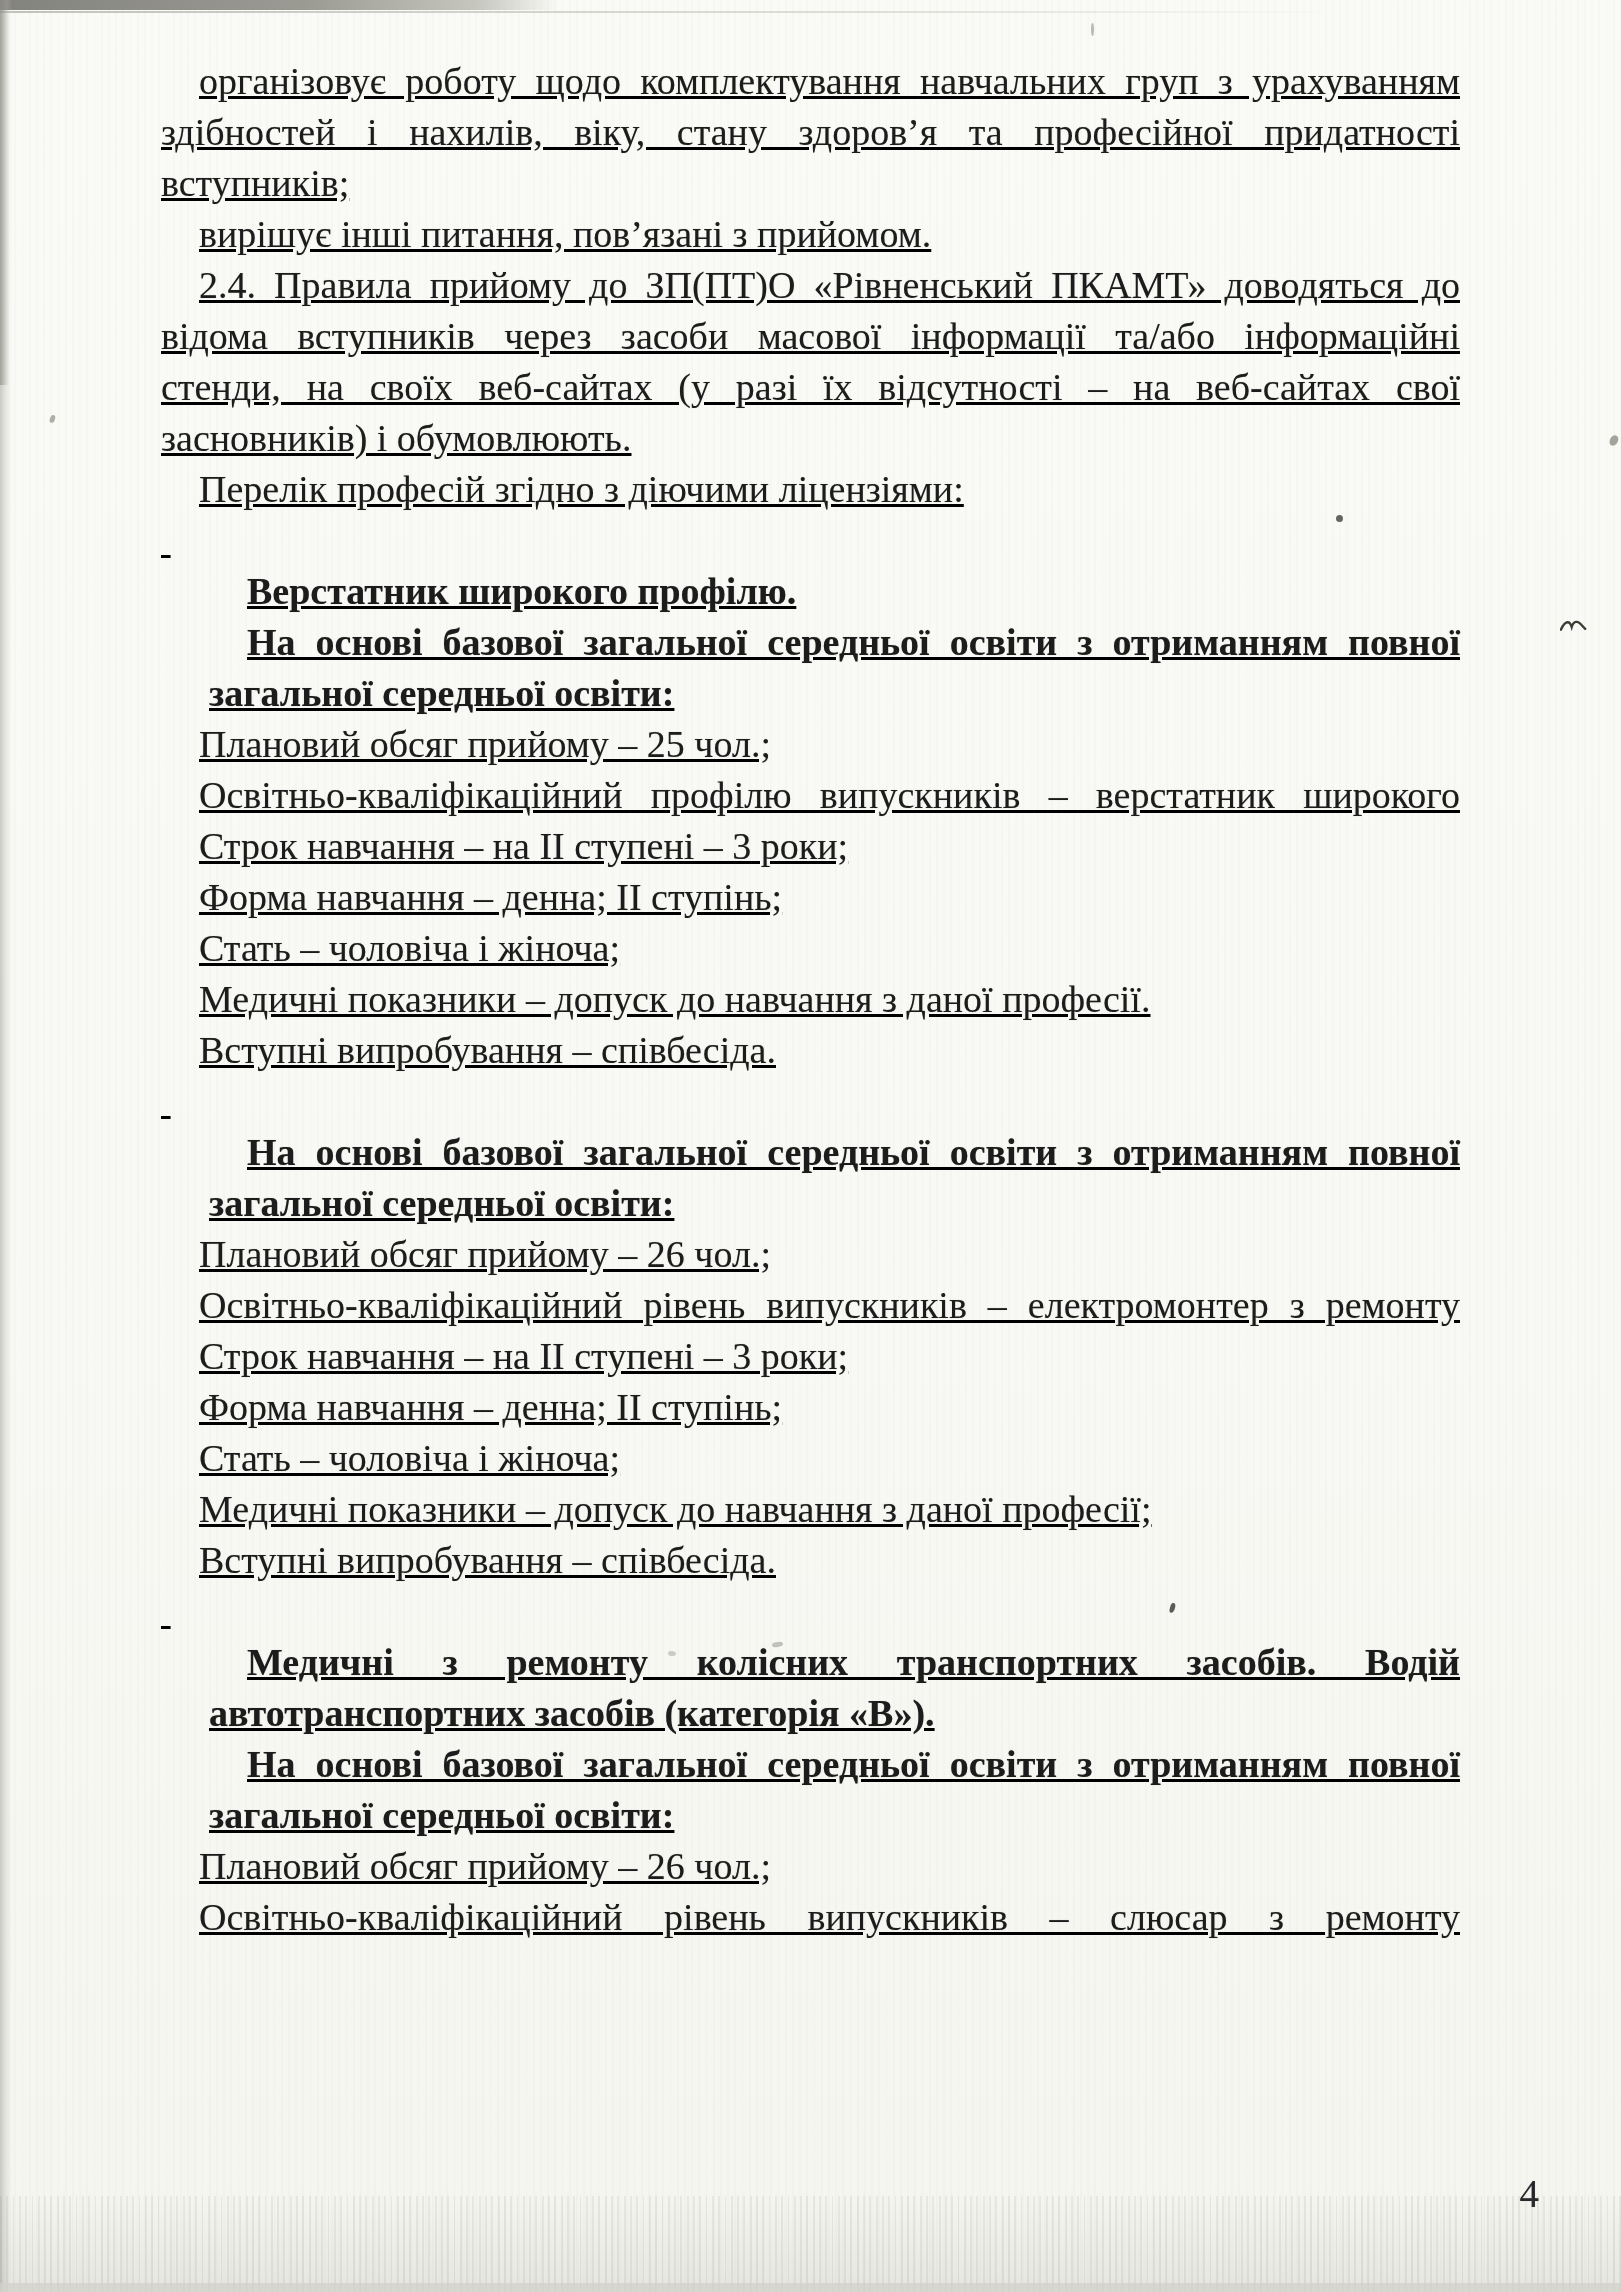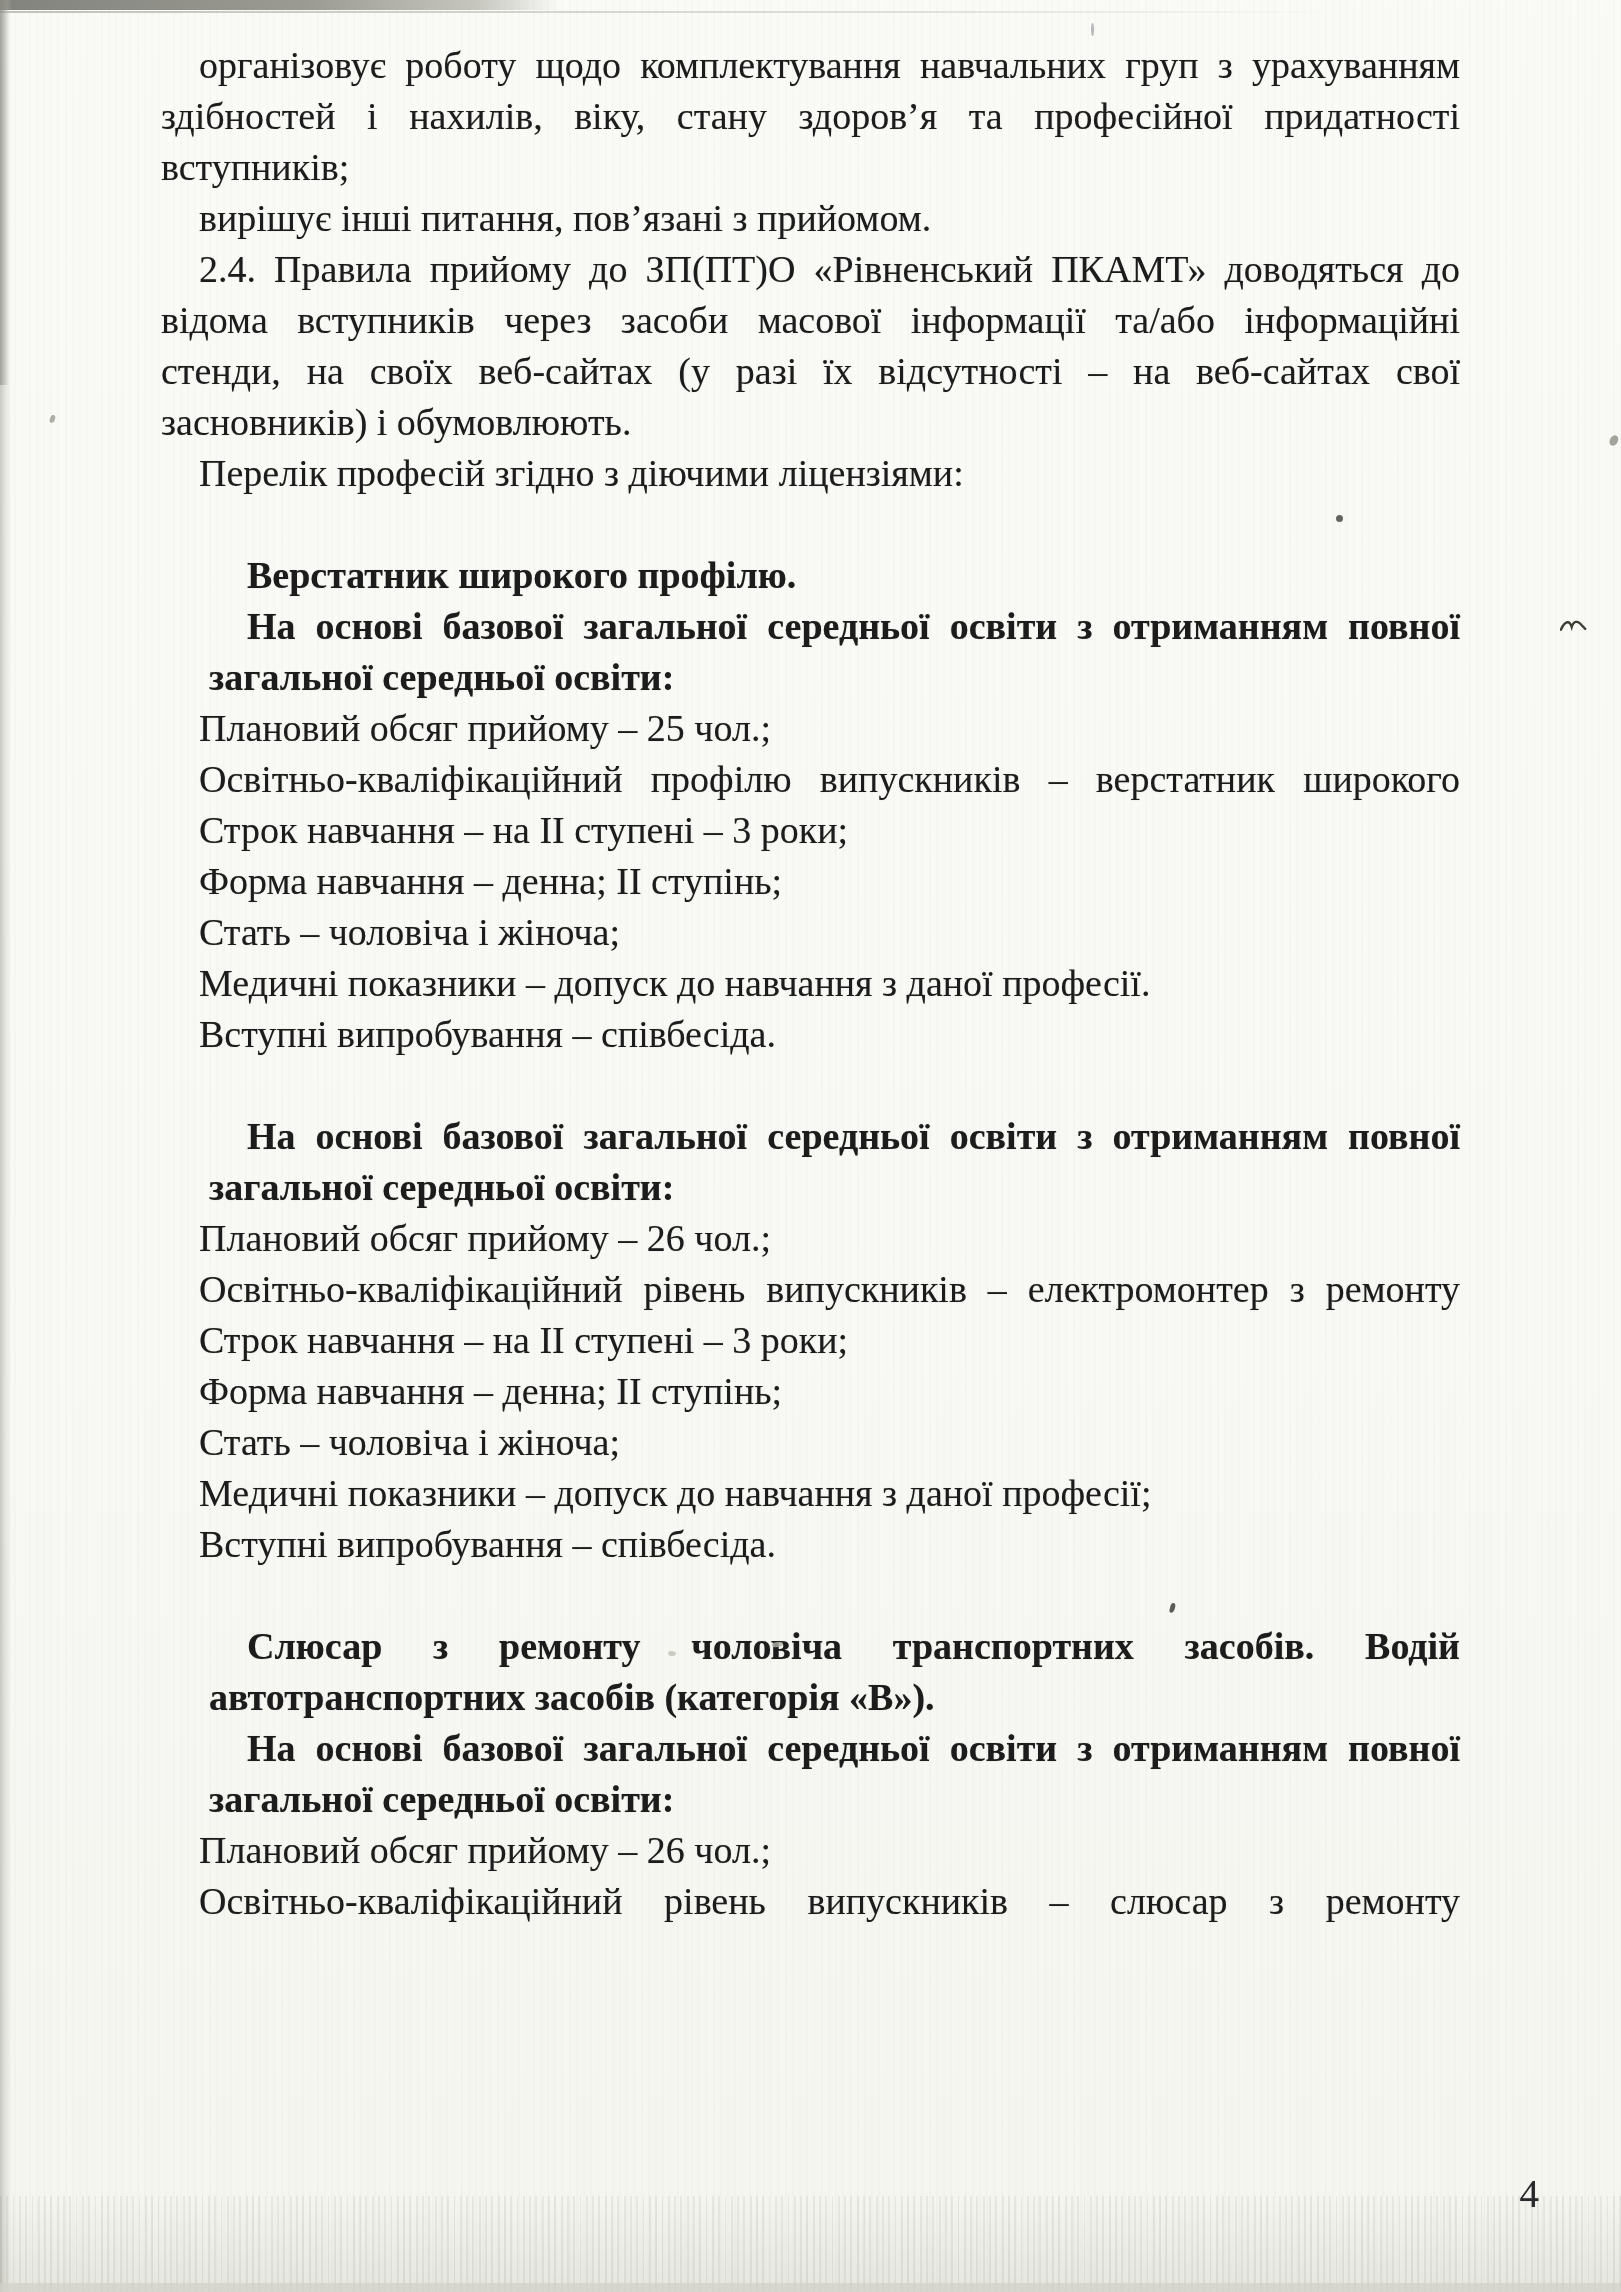--- a/index.html
+++ b/index.html
@@ -8,21 +8,21 @@
     width:1621px;height:2293px;
     background:#f9f9f5;
     background-image:
       repeating-linear-gradient(90deg, rgba(60,60,55,0.018) 0 1.8px, rgba(0,0,0,0) 1.8px 7.2px),
       linear-gradient(180deg,#fafaf7 0%,#f8f8f4 60%,#f5f5f0 100%);
     overflow:hidden;
     font-family:"Liberation Serif", serif;
   }
   
   .text-block{
-    position:absolute;left:161px;top:40px;width:1299px;
+    position:absolute;left:161px;top:56px;width:1299px;text-decoration:underline;
   }
   .line{
     font-size:38px;
     line-height:51px;
     height:51px;
     color:#1c1c1c;
     text-shadow:0 0 0.9px rgba(25,25,25,0.35);
     overflow:visible;
     white-space:nowrap;
   }
@@ -90,21 +90,21 @@
       <div class="line just ind bold">На основі базової загальної середньої освіти з отриманням повної</div>
       <div class="line bold">загальної середньої освіти:</div>
       <div class="line ind">Плановий обсяг прийому – 26 чол.;</div>
       <div class="line just ind">Освітньо-кваліфікаційний рівень випускників – електромонтер з ремонту</div>
       <div class="line ind">Строк навчання – на II ступені – 3 роки;</div>
       <div class="line ind">Форма навчання – денна; II ступінь;</div>
       <div class="line ind">Стать – чоловіча і жіноча;</div>
       <div class="line ind">Медичні показники – допуск до навчання з даної професії;</div>
       <div class="line ind">Вступні випробування – співбесіда.</div>
       <div class="line">&nbsp;</div>
-      <div class="line just ind bold">Слюсар з ремонту чоловіча транспортних засобів. Водій</div>
+      <div class="line just ind bold">Медичні з ремонту колісних транспортних засобів. Водій</div>
       <div class="line bold">автотранспортних засобів (категорія «В»).</div>
       <div class="line just ind bold">На основі базової загальної середньої освіти з отриманням повної</div>
       <div class="line bold">загальної середньої освіти:</div>
       <div class="line ind">Плановий обсяг прийому – 26 чол.;</div>
       <div class="line just ind">Освітньо-кваліфікаційний рівень випускників – слюсар з ремонту</div>
     </div>
 
   <div class="page-number">4</div>
 
   <div class="art top-strip"></div>

